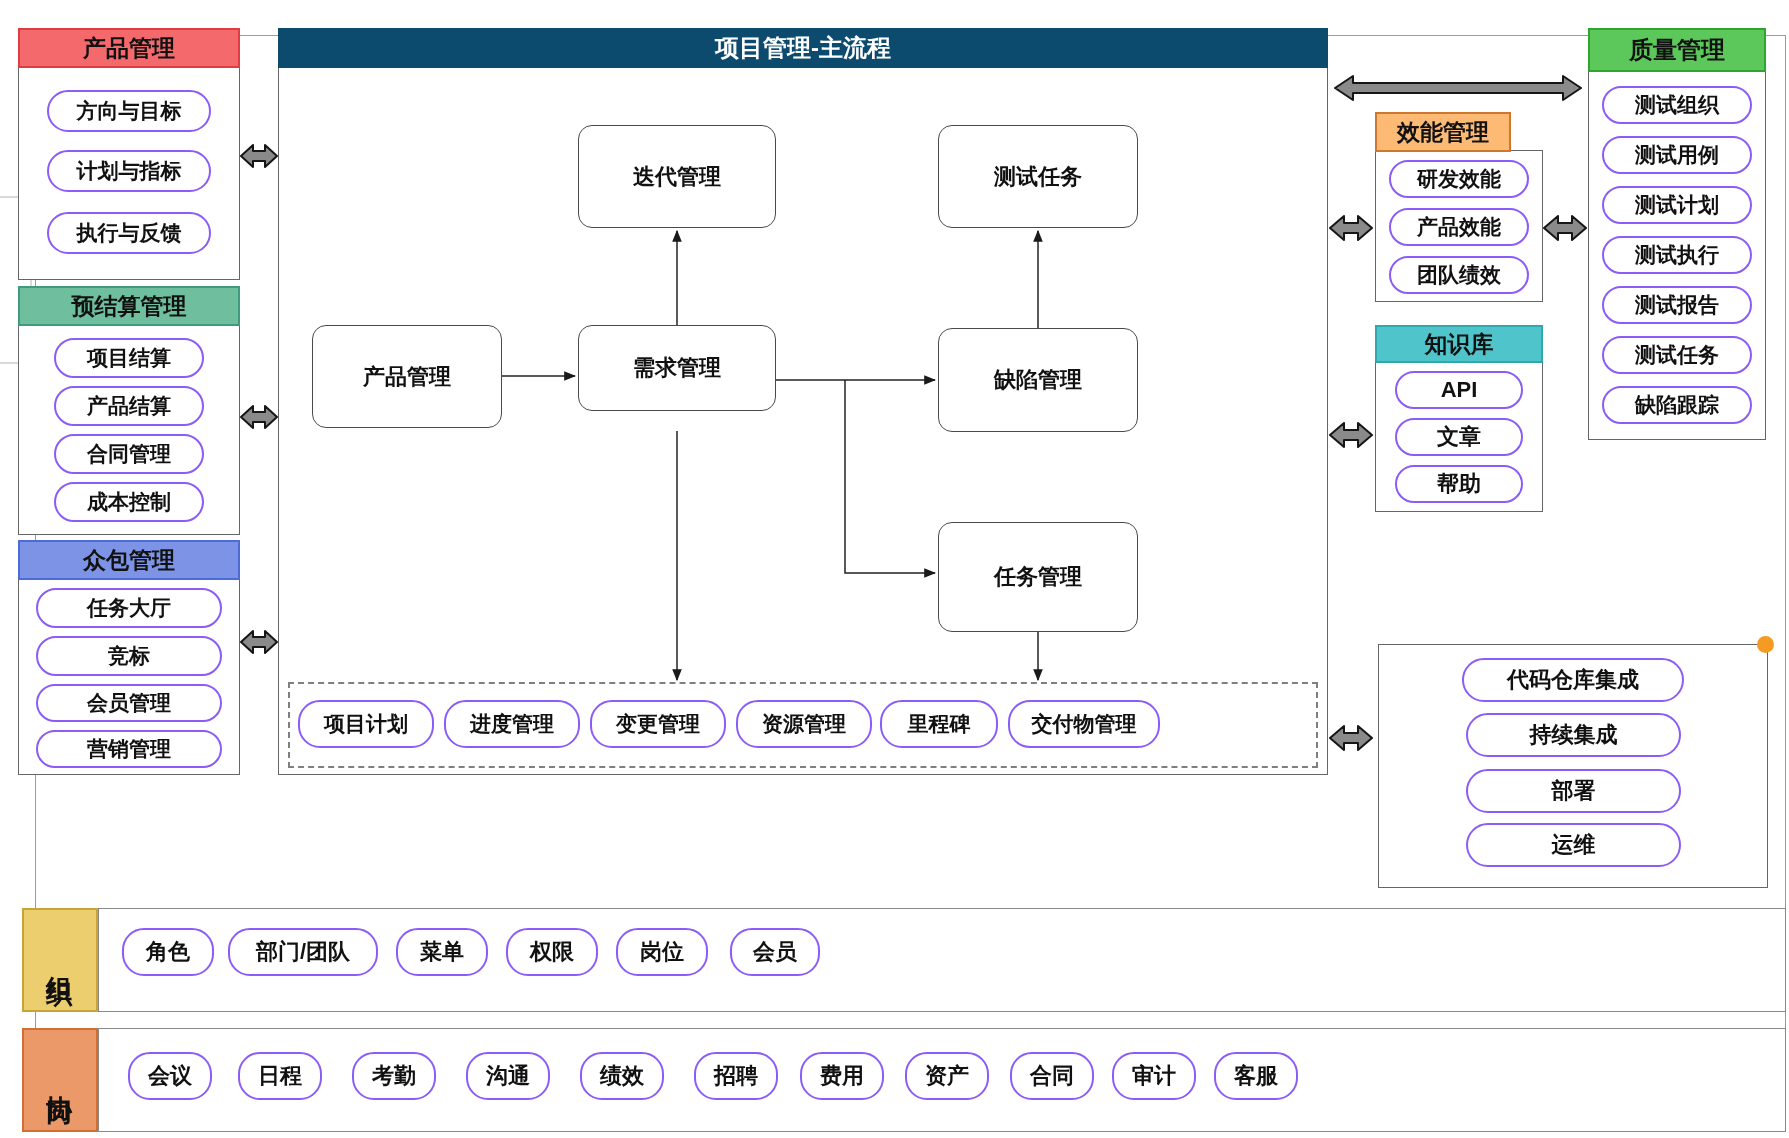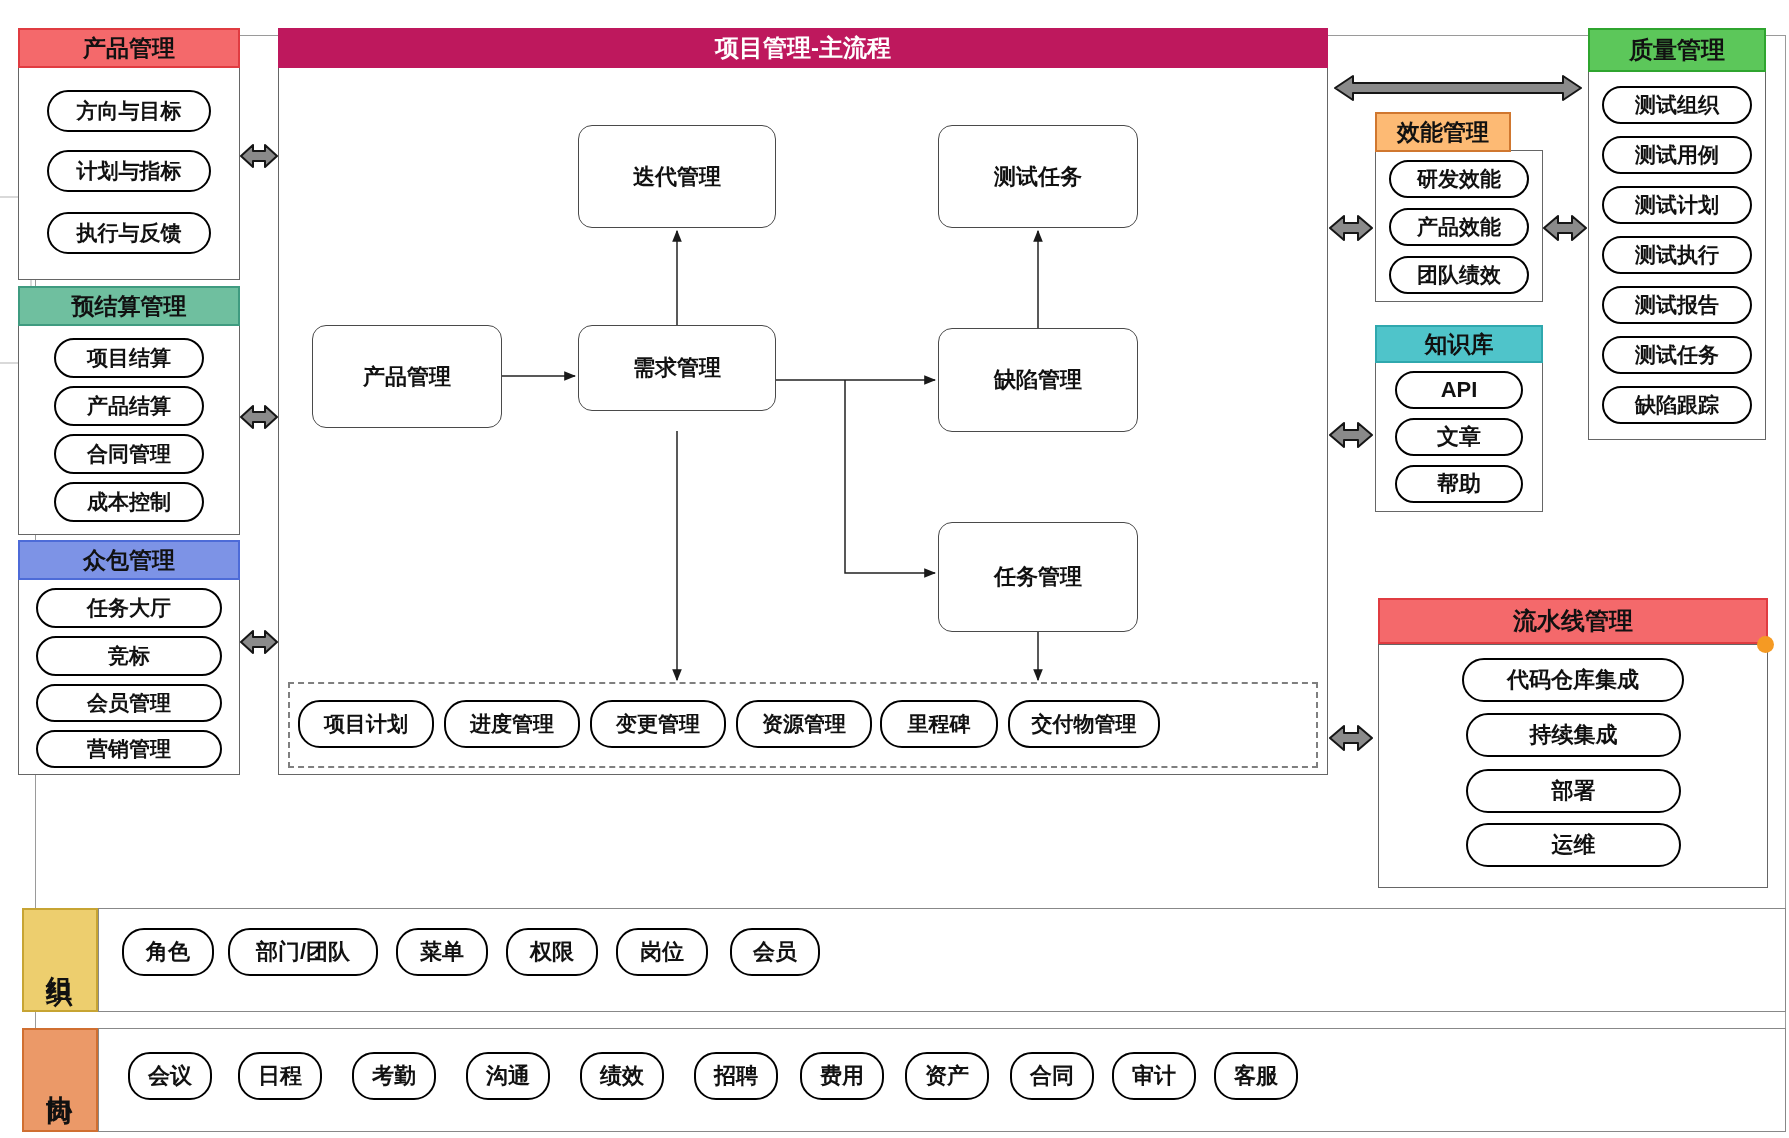--- a/index.html
+++ b/index.html
@@ -19,21 +19,21 @@
     font-weight:bold; font-size:23px; border:2px solid; background:#ccc;
     z-index:3;
   }
   .panel-header.big { font-size:24px; }
   .main-header {
     display:flex; align-items:center; justify-content:center;
     font-weight:bold; font-size:24px; color:#fff; z-index:3;
   }
   .pill {
     display:flex; align-items:center; justify-content:center;
-    background:#fff; border:2px solid #000000; border-radius:22px;
+    background:#fff; border:2px solid #8b5cf6; border-radius:22px;
     font-size:21px; font-weight:600; white-space:nowrap; z-index:4;
   }
   .pill.lg { font-size:22px; }
   .flow-node {
     display:flex; align-items:center; justify-content:center;
     background:#fff; border:1.5px solid #4a4a4a; border-radius:14px;
     font-size:22px; font-weight:bold; z-index:4;
   }
   .dashed-box { border:2px dashed #7f7f7f; background:transparent; z-index:2; }
   .row-label {
@@ -68,21 +68,21 @@
   <div class="abs pill" style="left:54px; top:482px; width:150px; height:40px;">成本控制</div>
 
   <div class="abs panel-body" style="left:18px; top:578px; width:222px; height:197px;"></div>
   <div class="abs panel-header" style="left: 18px; top: 540px; width: 222px; height: 40px; background-color: rgb(125, 147, 230); border-color: rgb(77, 107, 216);">众包管理</div>
   <div class="abs pill" style="left:36px; top:588px; width:186px; height:40px;">任务大厅</div>
   <div class="abs pill" style="left:36px; top:636px; width:186px; height:40px;">竞标</div>
   <div class="abs pill" style="left:36px; top:684px; width:186px; height:38px;">会员管理</div>
   <div class="abs pill" style="left:36px; top:730px; width:186px; height:38px;">营销管理</div>
 
   <div class="abs panel-body" style="left:278px; top:66px; width:1050px; height:709px;"></div>
-  <div class="abs main-header" style="left: 278px; top: 28px; width: 1050px; height: 40px; background-color: #be185d;">项目管理-主流程</div>
+  <div class="abs main-header" style="left: 278px; top: 28px; width: 1050px; height: 40px; background-color: #0c4a6e;">项目管理-主流程</div>
 
   <div class="abs flow-node" style="left:578px; top:125px; width:198px; height:103px;">迭代管理</div>
   <div class="abs flow-node" style="left:938px; top:125px; width:200px; height:103px;">测试任务</div>
   <div class="abs flow-node" style="left:312px; top:325px; width:190px; height:103px;">产品管理</div>
   <div class="abs flow-node" style="left:578px; top:325px; width:198px; height:86px;">需求管理</div>
   <div class="abs flow-node" style="left:938px; top:328px; width:200px; height:104px;">缺陷管理</div>
   <div class="abs flow-node" style="left:938px; top:522px; width:200px; height:110px;">任务管理</div>
 
   <div class="abs dashed-box" style="left:288px; top:682px; width:1030px; height:86px;"></div>
   <div class="abs pill" style="left:298px;  top:700px; width:136px; height:48px;">项目计划</div>
@@ -148,21 +148,20 @@
   <div class="abs panel-header big" style="left: 1588px; top: 28px; width: 178px; height: 44px; background-color: rgb(92, 199, 90); border-color: rgb(47, 165, 47);">质量管理</div>
   <div class="abs pill" style="left:1602px; top:86px;  width:150px; height:38px;">测试组织</div>
   <div class="abs pill" style="left:1602px; top:136px; width:150px; height:38px;">测试用例</div>
   <div class="abs pill" style="left:1602px; top:186px; width:150px; height:38px;">测试计划</div>
   <div class="abs pill" style="left:1602px; top:236px; width:150px; height:38px;">测试执行</div>
   <div class="abs pill" style="left:1602px; top:286px; width:150px; height:38px;">测试报告</div>
   <div class="abs pill" style="left:1602px; top:336px; width:150px; height:38px;">测试任务</div>
   <div class="abs pill" style="left:1602px; top:386px; width:150px; height:38px;">缺陷跟踪</div>
 
   <div class="abs panel-body" style="left:1378px; top:644px; width:390px; height:244px;"></div>
-  <div class="abs panel-header big" style="left: 1378px; top: 598px; width: 390px; height: 46px; background-color: rgb(244, 105, 107); border-color: rgb(224, 60, 65);">流水线管理</div>
   <div class="abs dot" style="left:1757px; top:636px; width:17px; height:17px; background:#F59A23;"></div>
   <div class="abs pill lg" style="left:1462px; top:658px; width:222px; height:44px;">代码仓库集成</div>
   <div class="abs pill lg" style="left:1466px; top:713px; width:215px; height:44px;">持续集成</div>
   <div class="abs pill lg" style="left:1466px; top:769px; width:215px; height:44px;">部署</div>
   <div class="abs pill lg" style="left:1466px; top:823px; width:215px; height:44px;">运维</div>
 
   <div class="abs panel-body" style="left:98px; top:908px; width:1688px; height:104px; border-color:#888;"></div>
   <div class="abs row-label" style="left: 22px; top: 908px; width: 76px; height: 104px; background-color: rgb(237, 206, 110); border-color: rgb(199, 164, 51);">组织</div>
   <div class="abs pill lg" style="left:122px; top:928px; width:92px;  height:48px;">角色</div>
   <div class="abs pill lg" style="left:228px; top:928px; width:150px; height:48px;">部门/团队</div>

